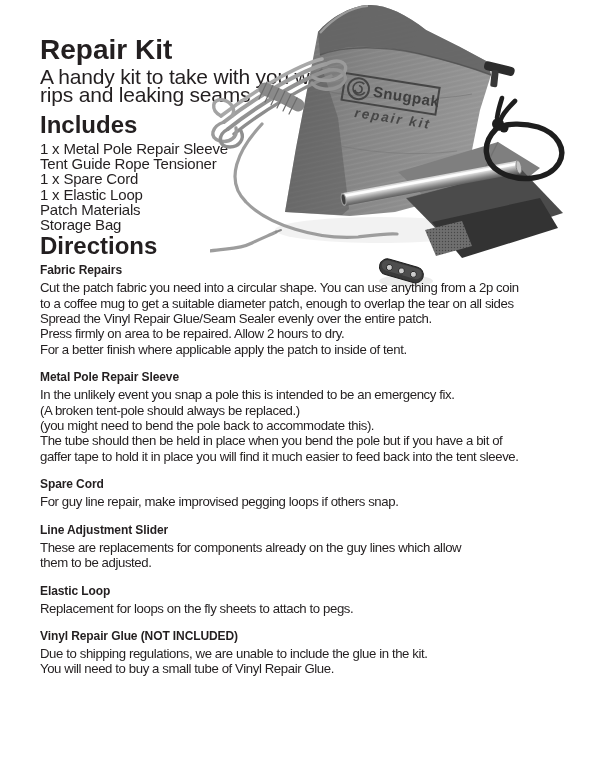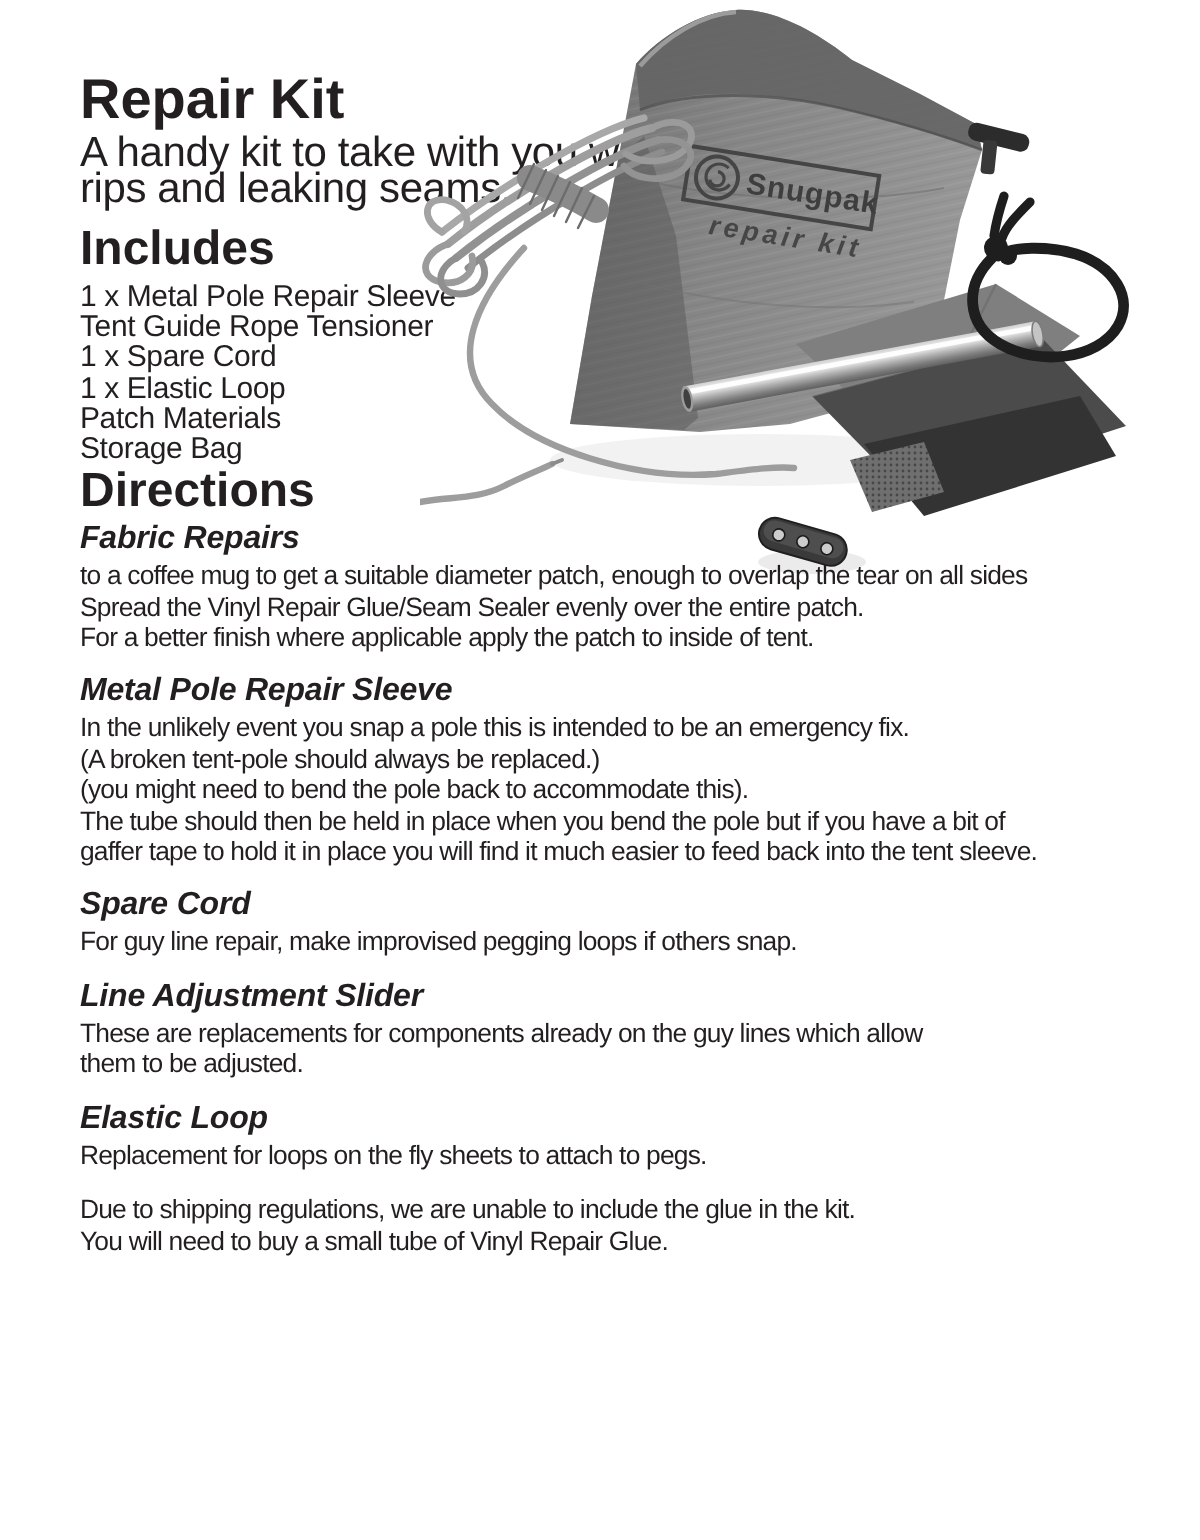--- a/index.html
+++ b/index.html
@@ -15,21 +15,21 @@
   .intro-line { font-size: 21px; line-height: 17.5px; letter-spacing: -0.2px; white-space: nowrap; }
 
   .h2 { font-size: 24px; line-height: 24px; font-weight: 700; margin: 10px 0 4px 0; white-space: nowrap; }
   .h2-directions { margin-top: 2px; margin-bottom: 2px; }
 
   .includes-list { list-style: none; margin: 2px 0 0 0; padding: 0; }
   .includes-item { font-size: 15px; line-height: 15.2px; letter-spacing: -0.2px; white-space: nowrap; }
 
   .dir-section { margin-top: 12px; }
   .dir-sections > .dir-section:first-child { margin-top: 4px; }
-  .h3 { font-size: 16px; line-height: 16px; font-weight: 700; margin: 0 0 2px 0; letter-spacing: -0.1px; white-space: nowrap; font-style: italic; }
+  .h3 { font-size: 12px; line-height: 16px; font-weight: 700; margin: 0 0 2px 0; letter-spacing: -0.1px; white-space: nowrap; }
   .dir-line { font-size: 13.2px; line-height: 15.4px; letter-spacing: -0.4px; white-space: nowrap; }
 
   .photo { position: absolute; left: 210px; top: 0; width: 390px; height: 300px; margin: 0; }
   .photo svg { display: block; }
 </style>
 </head>
 <body>
 
 <div class="page">
 
@@ -51,22 +51,24 @@
       <li class="includes-item">Patch Materials</li>
       <li class="includes-item">Storage Bag</li>
     </ul>
 
     <h2 class="h2 h2-directions">Directions</h2>
 
     <div class="dir-sections">
 
       <div class="dir-section">
         <div class="h3">Fabric Repairs</div>
+        <div class="dir-line">Cut the patch fabric you need into a circular shape. You can use anything from a 2p coin</div>
         <div class="dir-line">to a coffee mug to get a suitable diameter patch, enough to overlap the tear on all sides</div>
         <div class="dir-line">Spread the Vinyl Repair Glue/Seam Sealer evenly over the entire patch.</div>
+        <div class="dir-line">Press firmly on area to be repaired. Allow 2 hours to dry.</div>
         <div class="dir-line">For a better finish where applicable apply the patch to inside of tent.</div>
       </div>
 
       <div class="dir-section">
         <div class="h3">Metal Pole Repair Sleeve</div>
         <div class="dir-line">In the unlikely event you snap a pole this is intended to be an emergency fix.</div>
         <div class="dir-line">(A broken tent-pole should always be replaced.)</div>
         <div class="dir-line">(you might need to bend the pole back to accommodate this).</div>
         <div class="dir-line">The tube should then be held in place when you bend the pole but if you have a bit of</div>
         <div class="dir-line">gaffer tape to hold it in place you will find it much easier to feed back into the tent sleeve.</div>
@@ -82,20 +84,21 @@
         <div class="dir-line">These are replacements for components already on the guy lines which allow</div>
         <div class="dir-line">them to be adjusted.</div>
       </div>
 
       <div class="dir-section">
         <div class="h3">Elastic Loop</div>
         <div class="dir-line">Replacement for loops on the fly sheets to attach to pegs.</div>
       </div>
 
       <div class="dir-section">
+        <div class="h3">Vinyl Repair Glue (NOT INCLUDED)</div>
         <div class="dir-line">Due to shipping regulations, we are unable to include the glue in the kit.</div>
         <div class="dir-line">You will need to buy a small tube of Vinyl Repair Glue.</div>
       </div>
 
     </div>
   </div>
 
   <figure class="photo">
     <svg width="390" height="300" viewBox="0 0 390 300" font-family="Liberation Sans, sans-serif">
       <defs>

